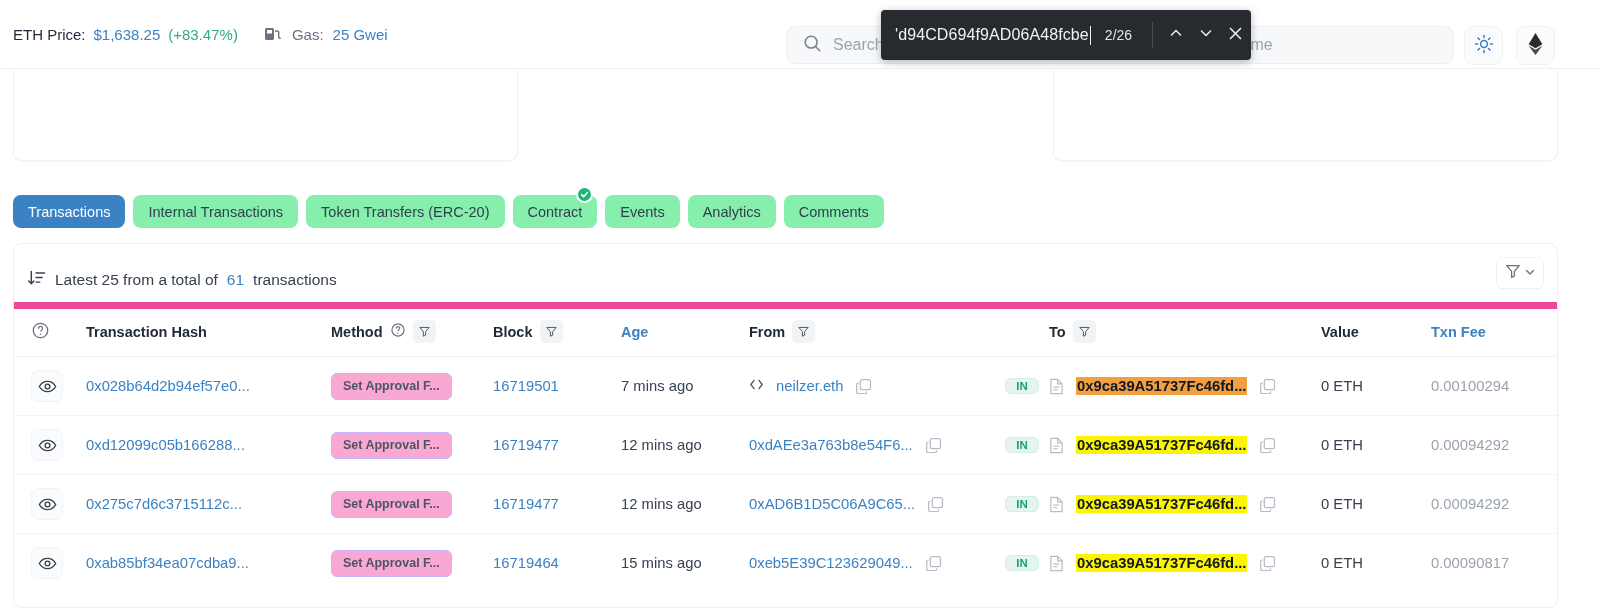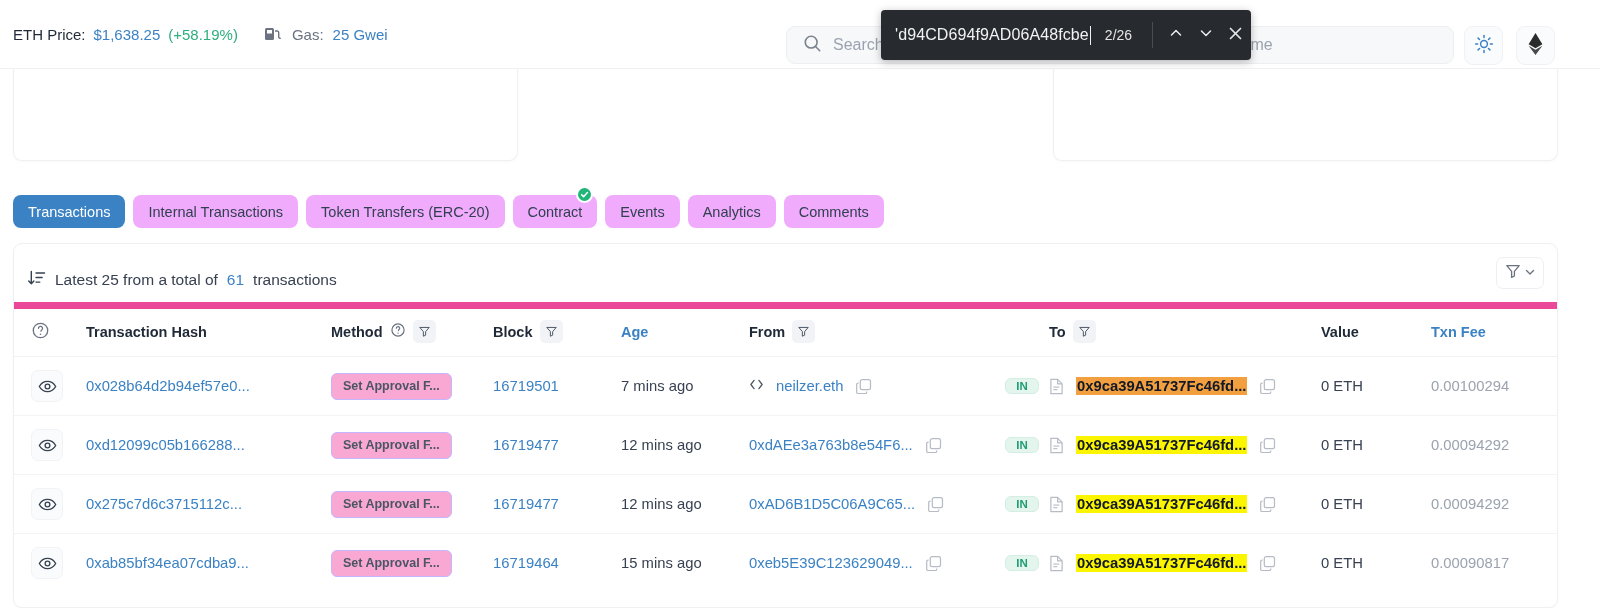--- a/index.html
+++ b/index.html
@@ -69,21 +69,21 @@
   .card.c2 { left: 533px; width: 505px; }
   .card.c3 { left: 1053px; width: 505px; }
   .tt-label { position: absolute; left: 20px; top: 18px; font-size: 13px; letter-spacing: .7px; color: #96a0ad; }
   .tt-row { position: absolute; left: 20px; top: 40px; display: flex; align-items: center; gap: 10px; }
   .tt-ico { width: 25px; height: 25px; border-radius: 50%; background: #c9cdd6; display: flex; align-items: center; justify-content: center; }
   .tt-name { font-size: 16px; color: #4a86c5; }
 
   
   .tabs { position: absolute; left: 13px; top: 195px; display: flex; align-items: center; gap: 8px; }
   .tab {
-    height: 33px; padding: 0 15px; border-radius: 8px; background: #f0abfc;
+    height: 33px; padding: 0 15px; border-radius: 8px; background: #86efac;
     color: #31404f; font-size: 14.5px; display: flex; align-items: center; position: relative;
   }
   .tab.active { background: #3b82c4; color: #ffffff; }
   .tab-badge {
     position: absolute; right: 4px; top: -9px; width: 17px; height: 17px; border-radius: 50%;
     background: #21b57a; border: 2px solid #fff; display: flex; align-items: center; justify-content: center;
   }
 
   
   .panel {
@@ -145,21 +145,21 @@
 </style>
 </head>
 <body>
 
 <div class="page">
 
   <div class="topbar">
     <div class="ticker">
       <span>ETH Price:</span>
       <span class="ticker-val">$1,638.25</span>
-      <span class="ticker-chg">(+58.19%)</span>
+      <span class="ticker-chg">(+83.47%)</span>
       <span class="gas-icon">
         <svg width="18" height="16" viewBox="0 0 18 16" fill="none">
           <rect x="1" y="2" width="9" height="12" rx="1.5" fill="#6b7280"></rect>
           <rect x="3" y="4" width="5" height="3.5" fill="#ffffff"></rect>
           <path d="M11 5h2.2a1.5 1.5 0 011.5 1.5V11a1.3 1.3 0 002.1 1" stroke="#6b7280" stroke-width="1.4" fill="none"></path>
         </svg>
       </span>
       <span class="gas-label">Gas:</span>
       <span class="gas-val">25 Gwei</span>
     </div>

